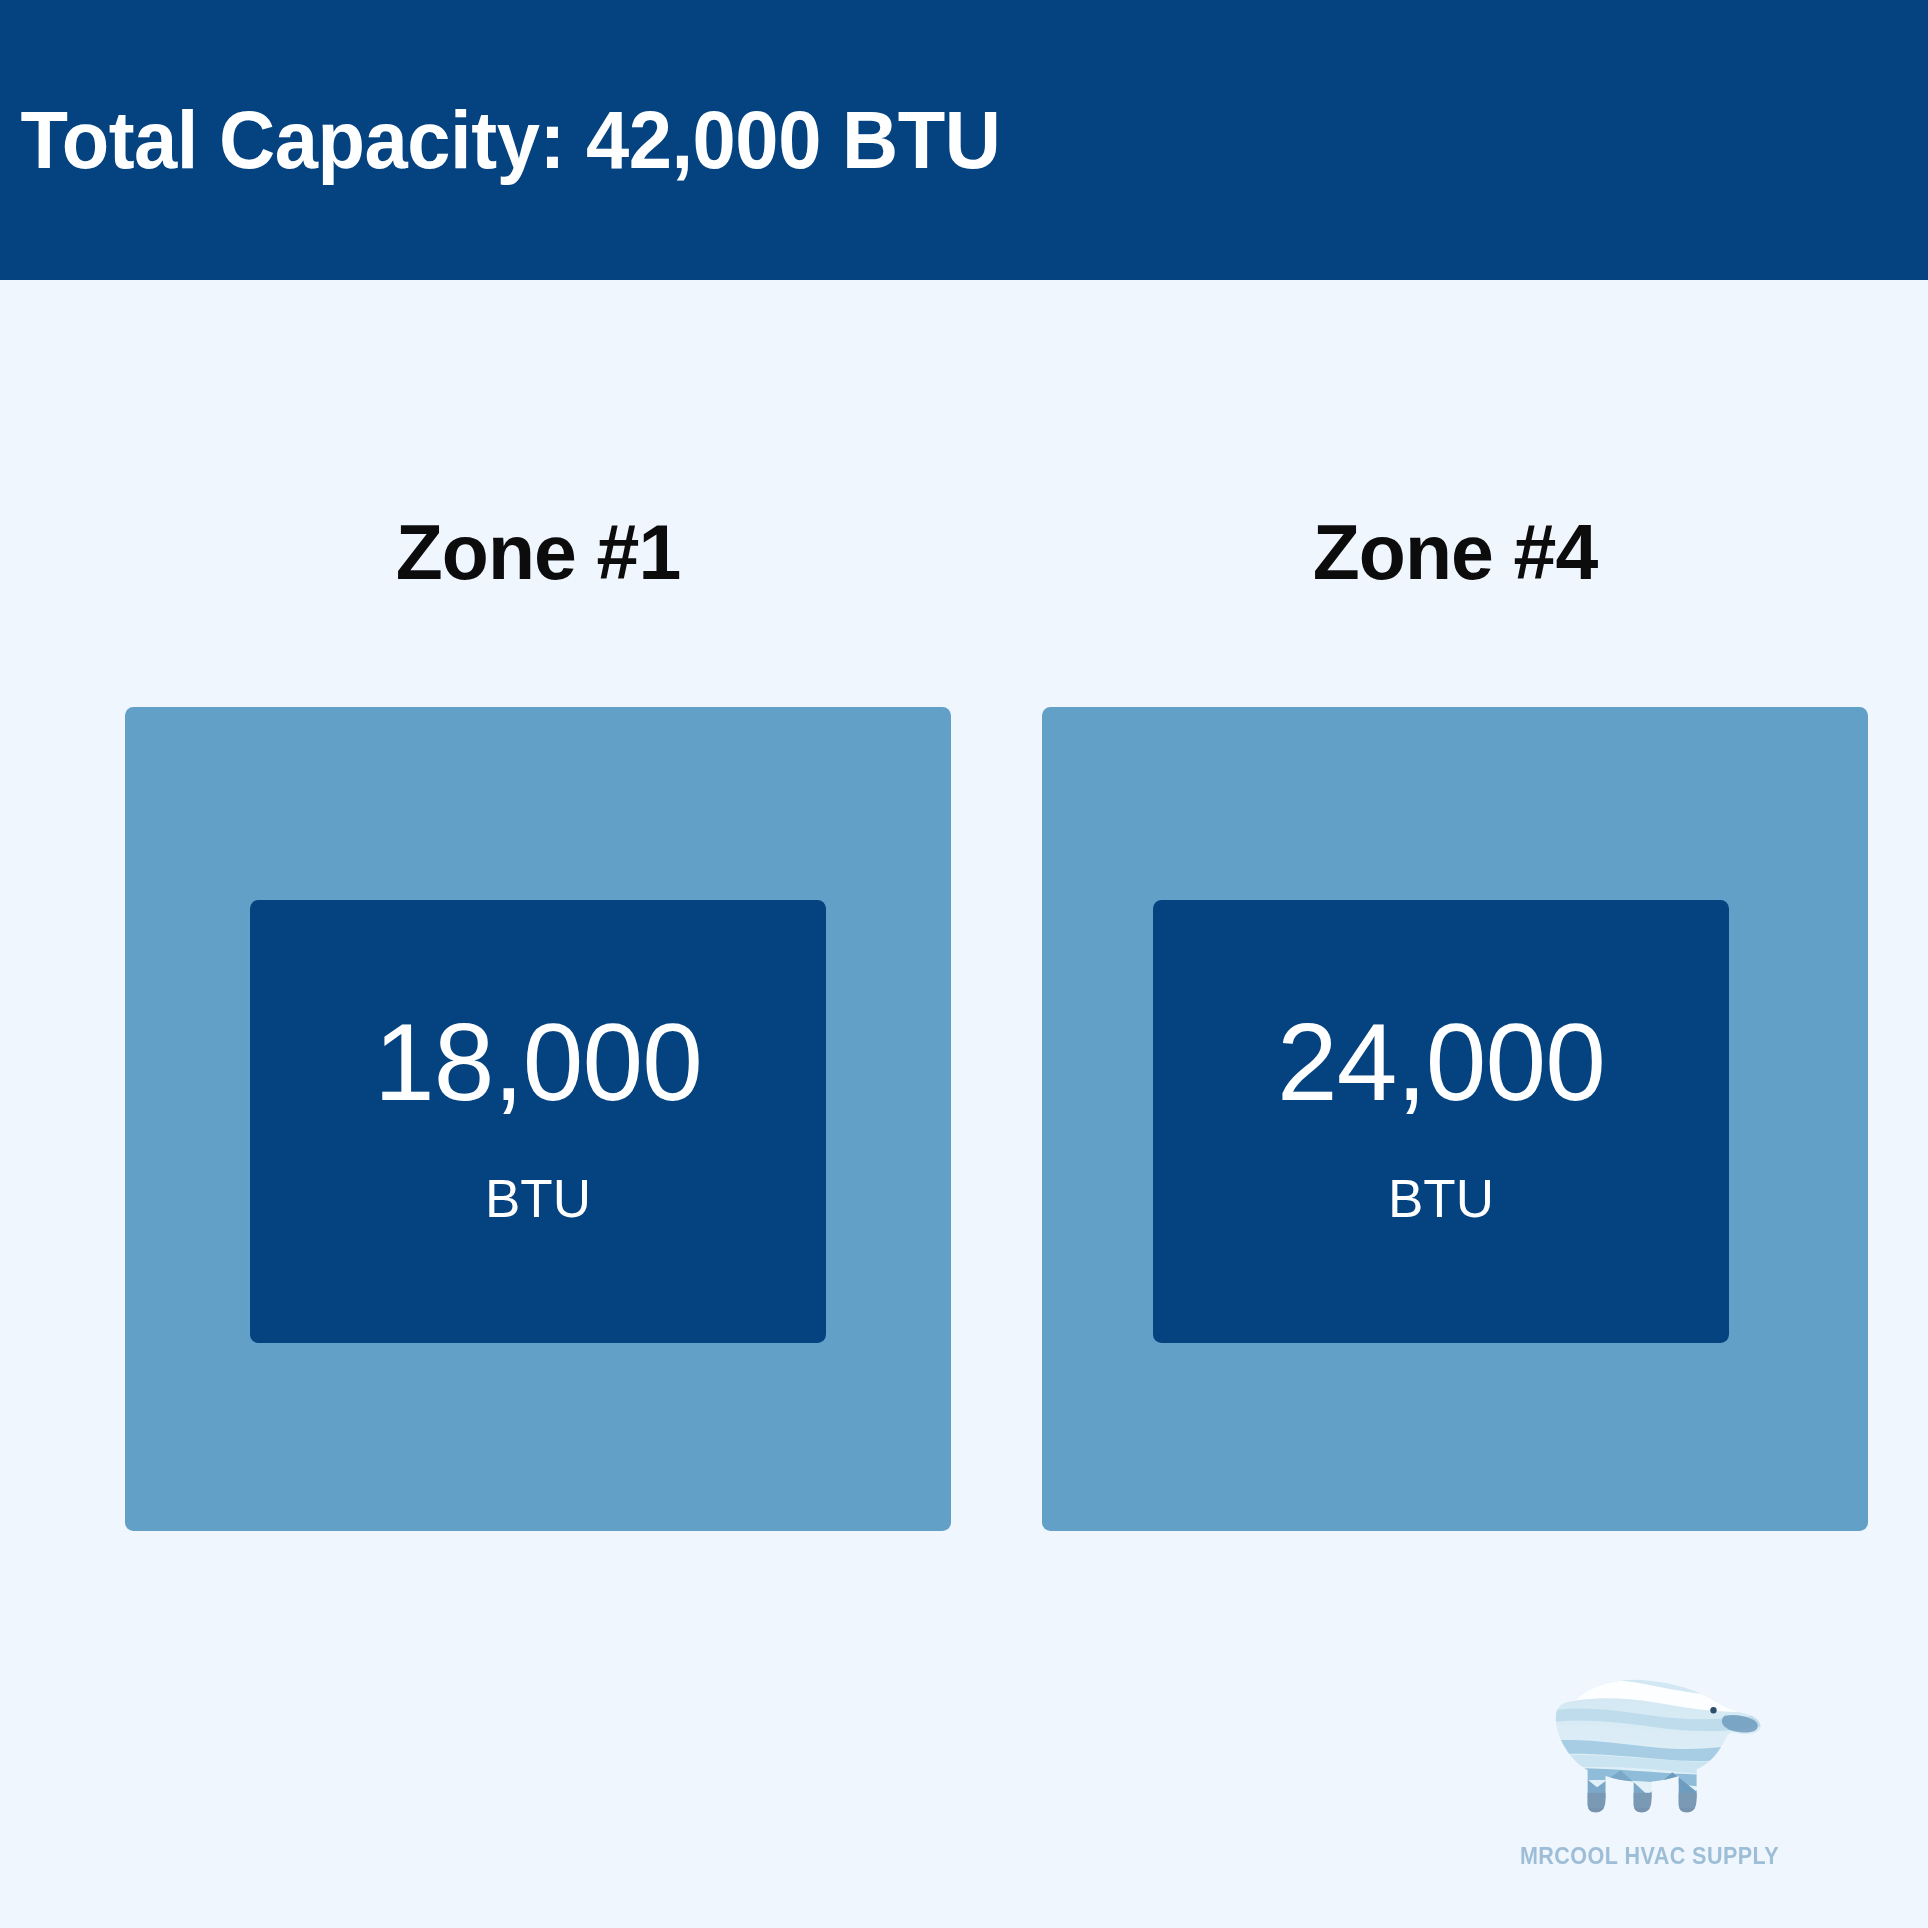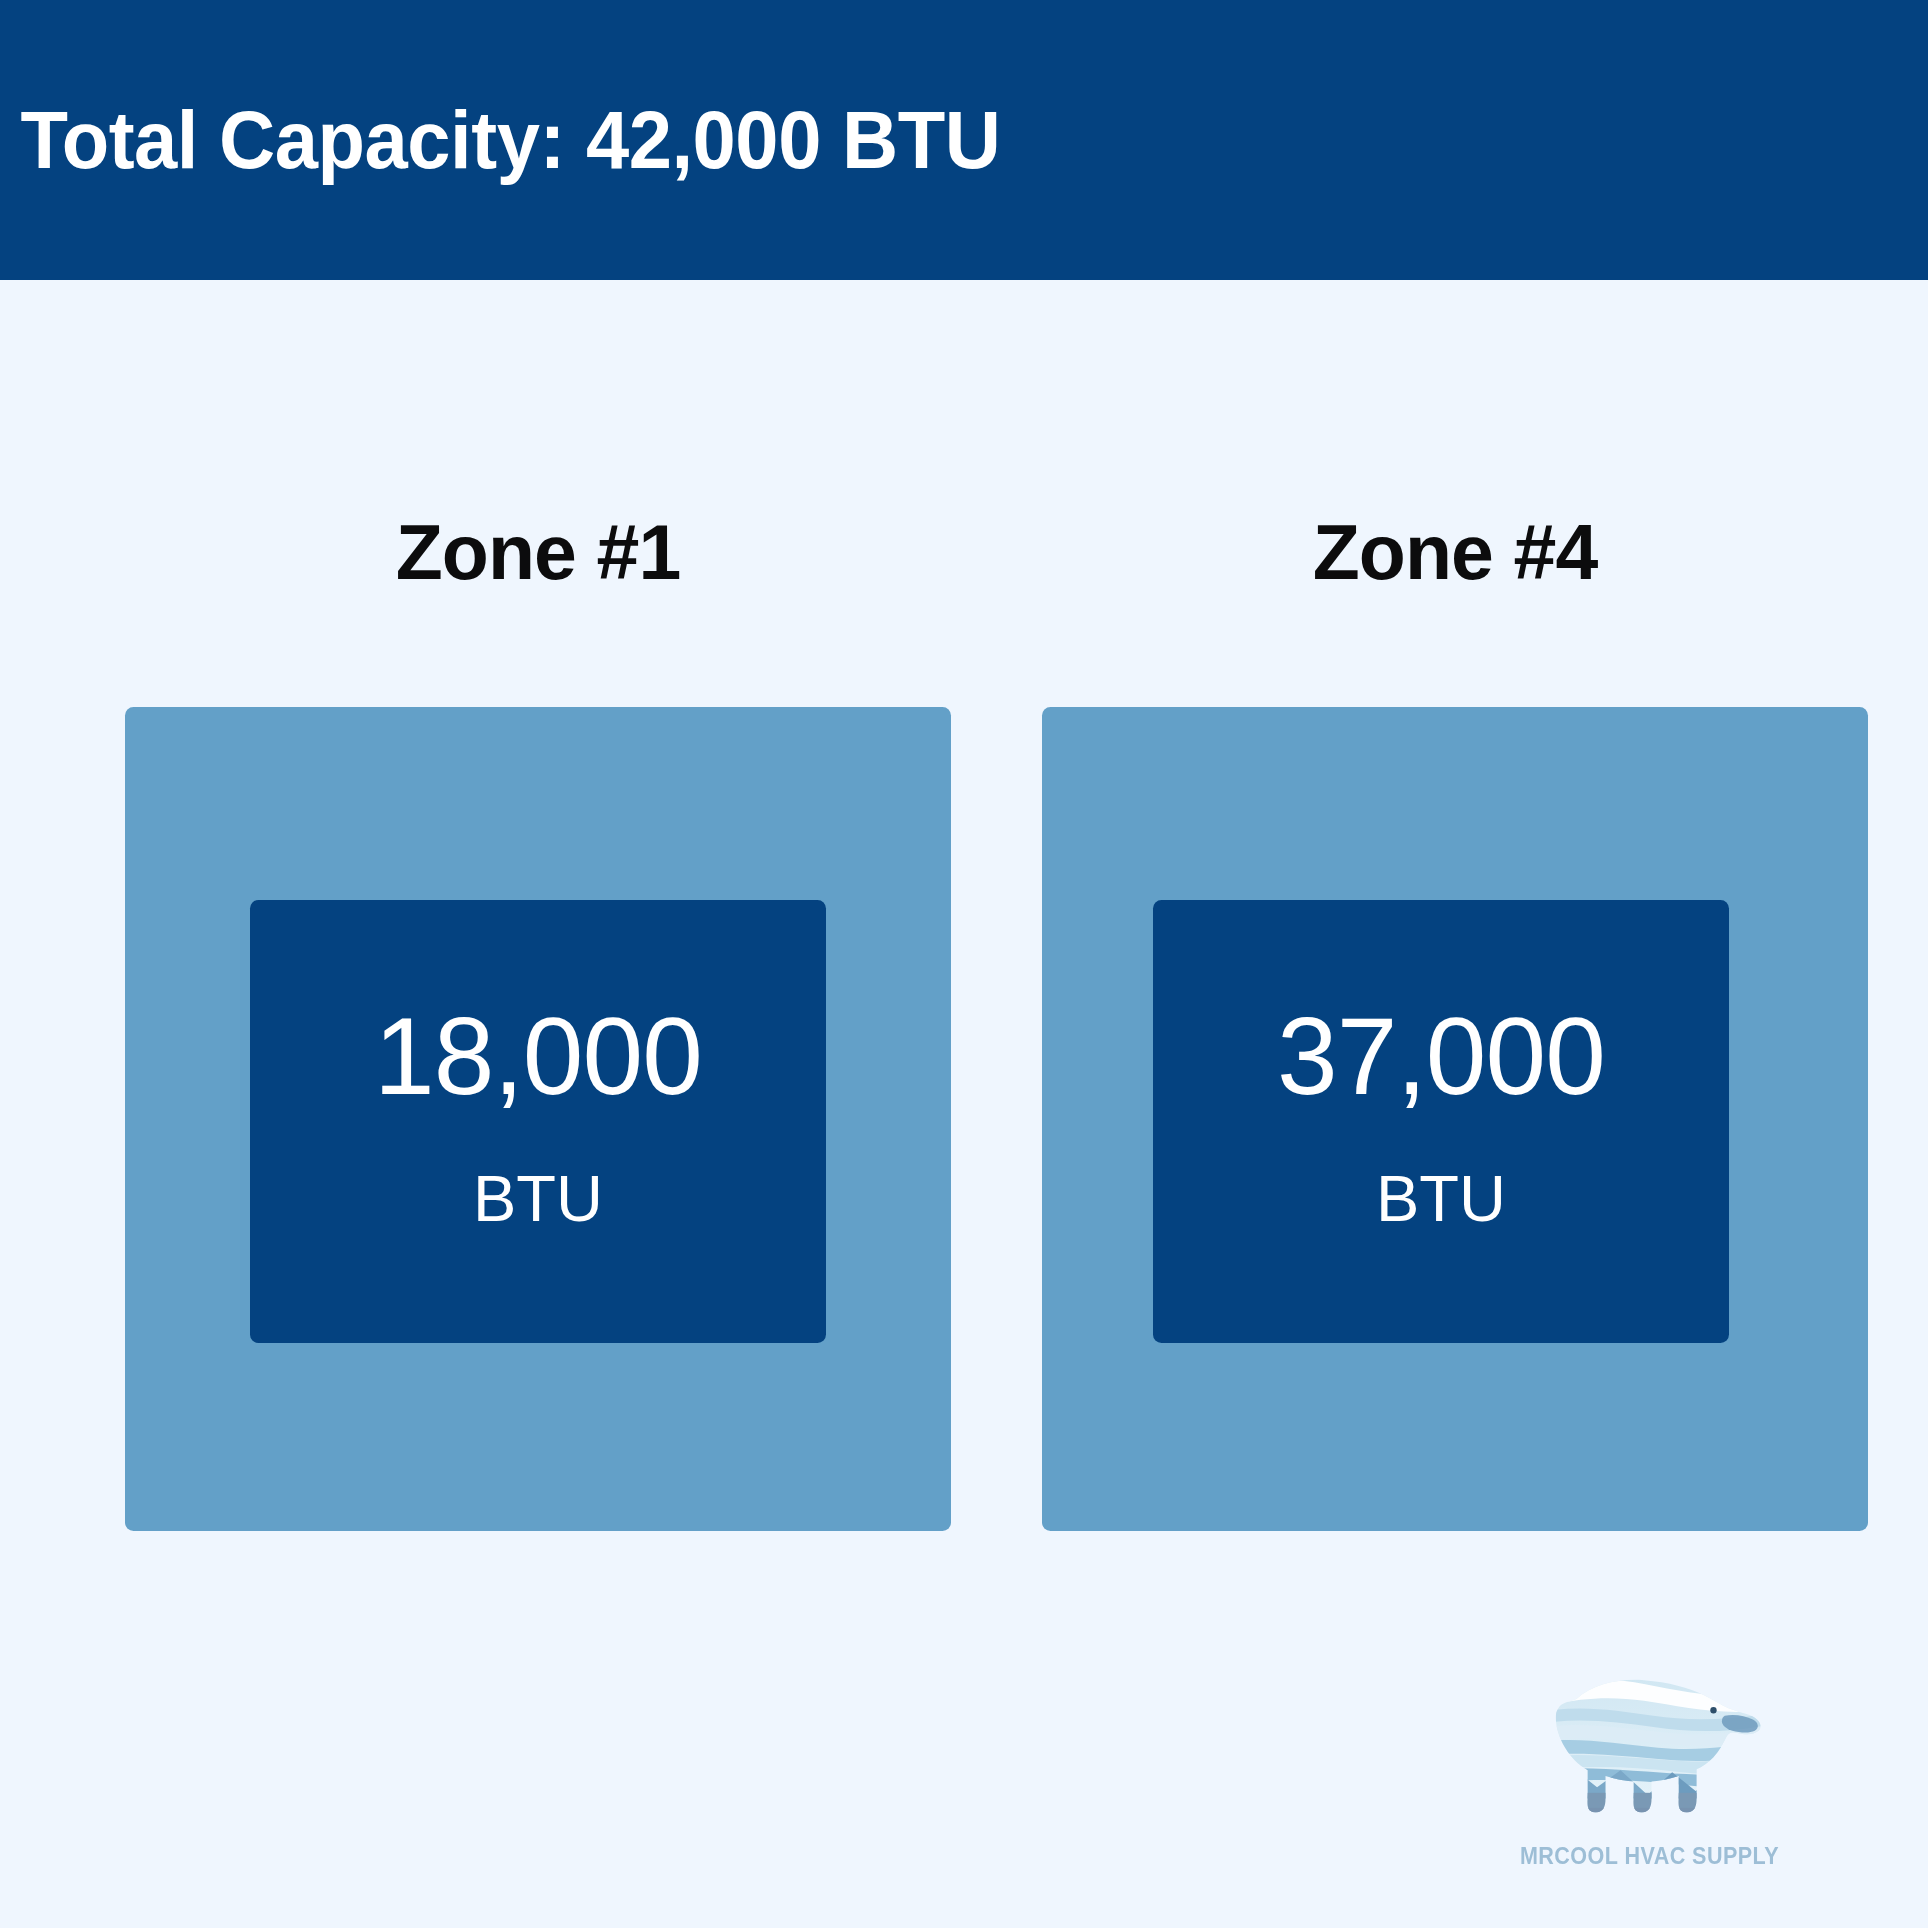--- a/index.html
+++ b/index.html
@@ -92,21 +92,21 @@
     color: #ffffff;
     font-size: 109px;
     font-weight: normal;
     line-height: 1;
     letter-spacing: -0.9px;
     margin-bottom: 55px;
     margin-top: -9.4px;
   }
   .zone-unit {
     color: #ffffff;
-    font-size: 65px;
+    font-size: 53px;
     font-weight: normal;
     line-height: 1;
     letter-spacing: 0px;
   }
 
   
   #logo-block {
     position: absolute;
     left: 1503px;
     top: 1667px;
@@ -147,21 +147,21 @@
   <div class="zone-label" id="zone-label-0">Zone #1</div>
   <div class="zone-outer" id="zone-outer-0"></div>
   <div class="zone-inner" id="zone-inner-0">
     <div class="zone-value">18,000</div>
     <div class="zone-unit">BTU</div>
   </div>
 
   <div class="zone-label" id="zone-label-1">Zone #4</div>
   <div class="zone-outer" id="zone-outer-1"></div>
   <div class="zone-inner" id="zone-inner-1">
-    <div class="zone-value">37,000</div>
+    <div class="zone-value">24,000</div>
     <div class="zone-unit">BTU</div>
   </div>
 
 </div>
 
 <div id="logo-block">
   <div id="logo-bear-wrap">
     <svg width="282" height="169" viewBox="0 0 300 180" xmlns="http://www.w3.org/2000/svg">
       <defs>
         <clipPath id="bearClip">

